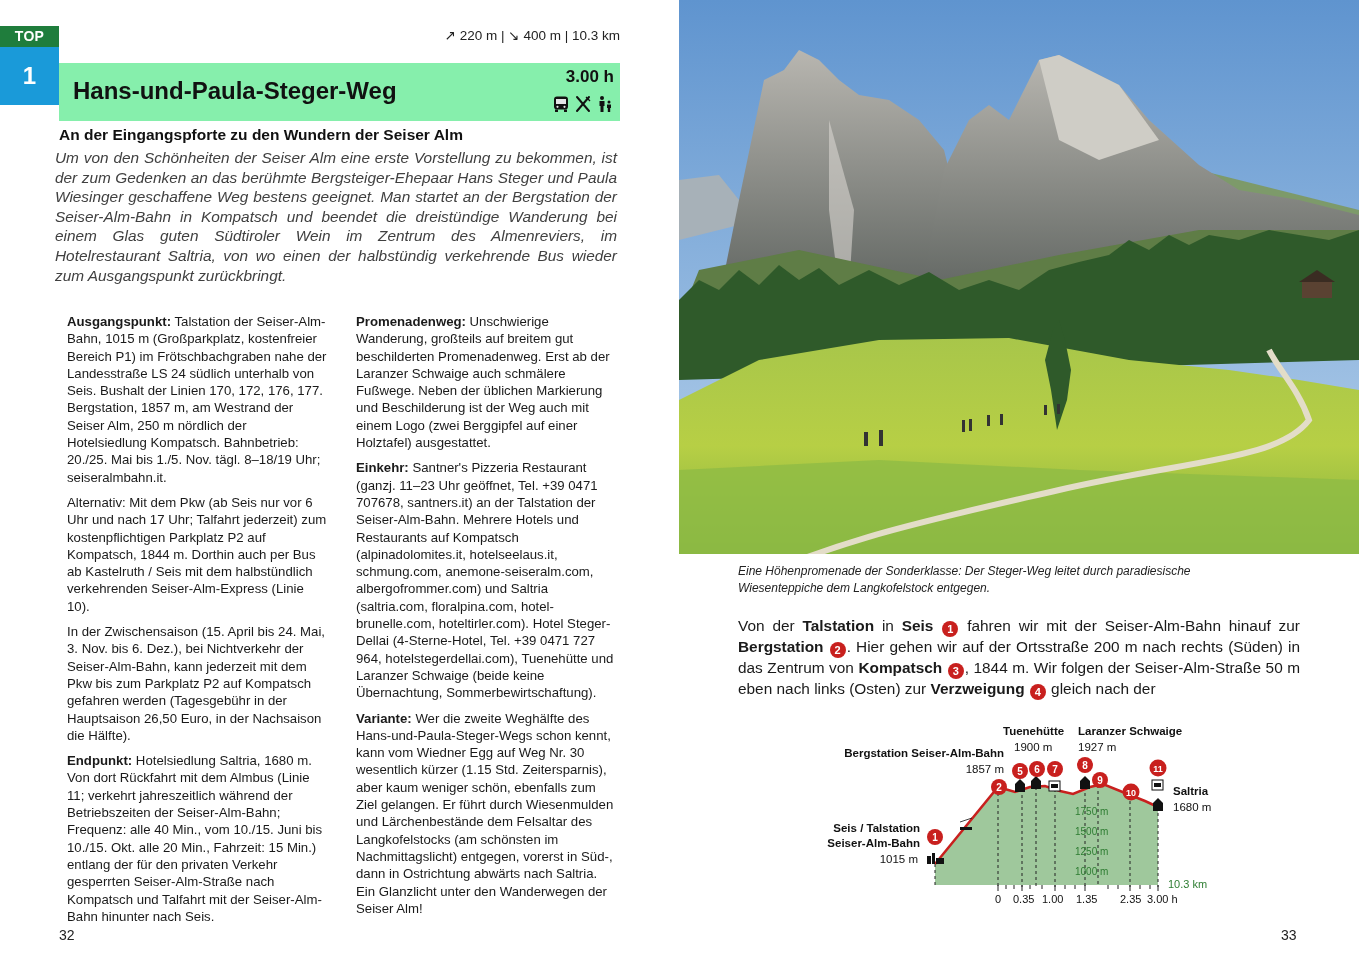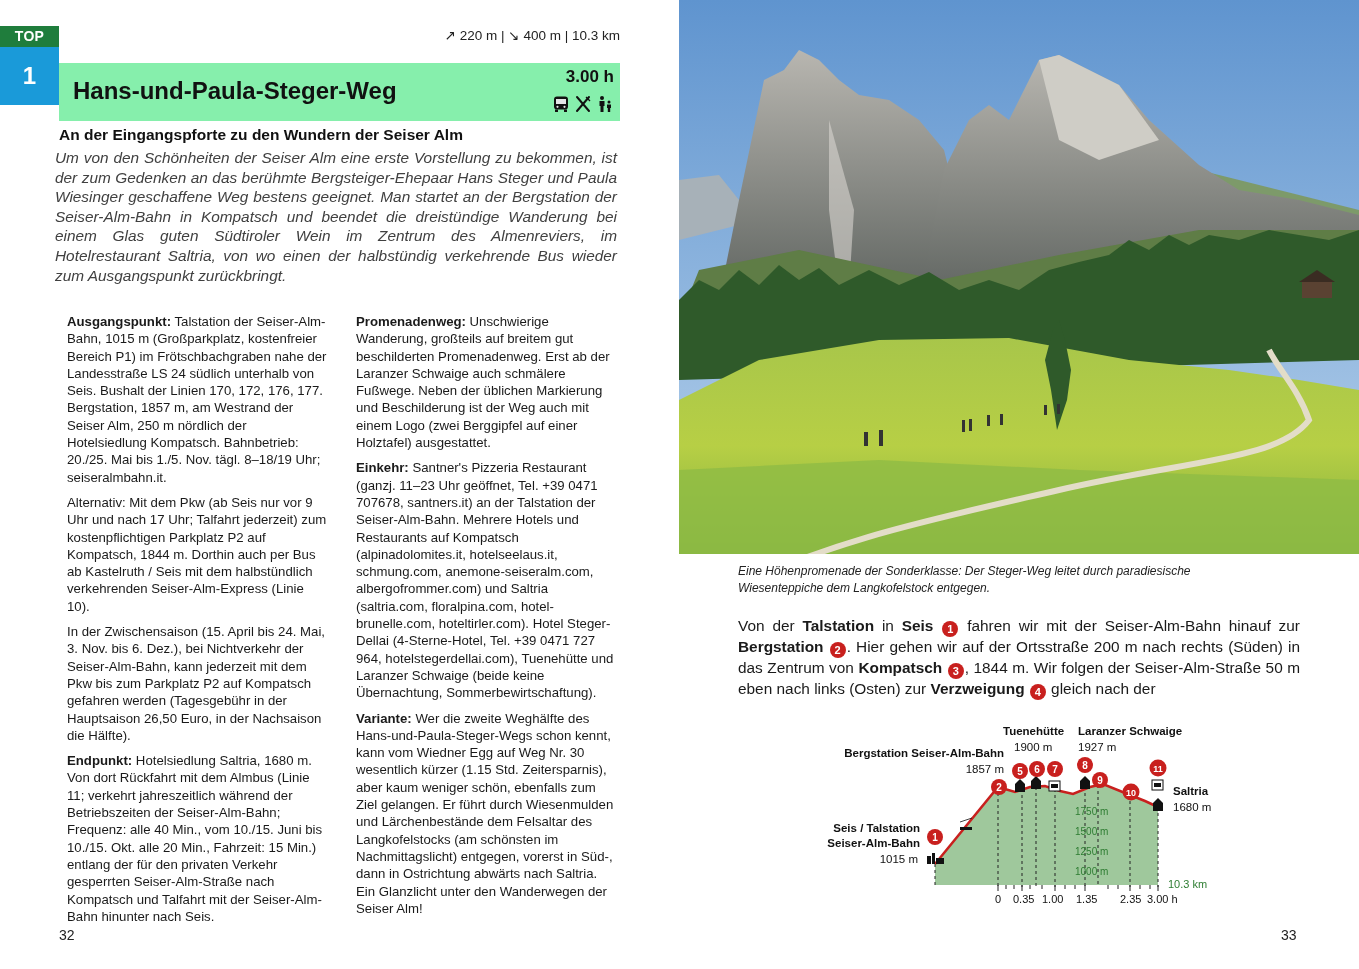--- a/index.html
+++ b/index.html
@@ -82,21 +82,21 @@
         </svg>
     </span>
   </div>
 </div>
 
 <div class="subtitle">An der Eingangspforte zu den Wundern der Seiser Alm</div>
 <div class="intro">Um von den Schönheiten der Seiser Alm eine erste Vorstellung zu bekommen, ist der zum Gedenken an das berühmte Bergsteiger-Ehepaar Hans Steger und Paula Wiesinger geschaffene Weg bestens geeignet. Man startet an der Bergstation der Seiser-Alm-Bahn in Kompatsch und beendet die dreistündige Wanderung bei einem Glas guten Südtiroler Wein im Zentrum des Almenreviers, im Hotelrestaurant Saltria, von wo einen der halbstündig verkehrende Bus wieder zum Ausgangspunkt zurückbringt.</div>
 
 <div class="col col-left">
   <p><b>Ausgangspunkt:</b><span> Talstation der Seiser-Alm-Bahn, 1015 m (Großparkplatz, kostenfreier Bereich P1) im Frötschbachgraben nahe der Landesstraße LS 24 südlich unterhalb von Seis. Bushalt der Linien 170, 172, 176, 177. Bergstation, 1857 m, am Westrand der Seiser Alm, 250 m nördlich der Hotelsiedlung Kompatsch. Bahnbetrieb: 20./25. Mai bis 1./5. Nov. tägl. 8–18/19 Uhr; seiseralmbahn.it.</span></p>
-  <p>Alternativ: Mit dem Pkw (ab Seis nur vor 9 Uhr und nach 17 Uhr; Talfahrt jederzeit) zum kostenpflichtigen Parkplatz P2 auf Kompatsch, 1844 m. Dorthin auch per Bus ab Kastelruth / Seis mit dem halbstündlich verkehrenden Seiser-Alm-Express (Linie 10).</p>
+  <p>Alternativ: Mit dem Pkw (ab Seis nur vor 6 Uhr und nach 17 Uhr; Talfahrt jederzeit) zum kostenpflichtigen Parkplatz P2 auf Kompatsch, 1844 m. Dorthin auch per Bus ab Kastelruth / Seis mit dem halbstündlich verkehrenden Seiser-Alm-Express (Linie 10).</p>
   <p>In der Zwischensaison (15. April bis 24. Mai, 3. Nov. bis 6. Dez.), bei Nichtverkehr der Seiser-Alm-Bahn, kann jederzeit mit dem Pkw bis zum Parkplatz P2 auf Kompatsch gefahren werden (Tagesgebühr in der Hauptsaison 26,50 Euro, in der Nachsaison die Hälfte).</p>
   <p><b>Endpunkt:</b><span> Hotelsiedlung Saltria, 1680 m. Von dort Rückfahrt mit dem Almbus (Linie 11; verkehrt jahreszeitlich während der Betriebszeiten der Seiser-Alm-Bahn; Frequenz: alle 40 Min., vom 10./15. Juni bis 10./15. Okt. alle 20 Min., Fahrzeit: 15 Min.) entlang der für den privaten Verkehr gesperrten Seiser-Alm-Straße nach Kompatsch und Talfahrt mit der Seiser-Alm-Bahn hinunter nach Seis.</span></p>
 </div>
 
 <div class="col col-right">
   <p><b>Promenadenweg:</b><span> Unschwierige Wanderung, großteils auf breitem gut beschilderten Promenadenweg. Erst ab der Laranzer Schwaige auch schmälere Fußwege. Neben der üblichen Markierung und Beschilderung ist der Weg auch mit einem Logo (zwei Berggipfel auf einer Holztafel) ausgestattet.</span></p>
   <p><b>Einkehr:</b><span> Santner's Pizzeria Restaurant (ganzj. 11–23 Uhr geöffnet, Tel. +39 0471 707678, santners.it) an der Talstation der Seiser-Alm-Bahn. Mehrere Hotels und Restaurants auf Kompatsch (alpinadolomites.it, hotelseelaus.it, schmung.com, anemone-seiseralm.com, albergofrommer.com) und Saltria (saltria.com, floralpina.com, hotel-brunelle.com, hoteltirler.com). Hotel Steger-Dellai (4-Sterne-Hotel, Tel. +39 0471 727 964, hotelstegerdellai.com), Tuenehütte und Laranzer Schwaige (beide keine Übernachtung, Sommerbewirtschaftung).</span></p>
   <p><b>Variante:</b><span> Wer die zweite Weghälfte des Hans-und-Paula-Steger-Wegs schon kennt, kann vom Wiedner Egg auf Weg Nr. 30 wesentlich kürzer (1.15 Std. Zeitersparnis), aber kaum weniger schön, ebenfalls zum Ziel gelangen. Er führt durch Wiesenmulden und Lärchenbestände dem Felsaltar des Langkofelstocks (am schönsten im Nachmittagslicht) entgegen, vorerst in Süd-, dann in Ostrichtung abwärts nach Saltria. Ein Glanzlicht unter den Wanderwegen der Seiser Alm!</span></p>
 </div>
 

